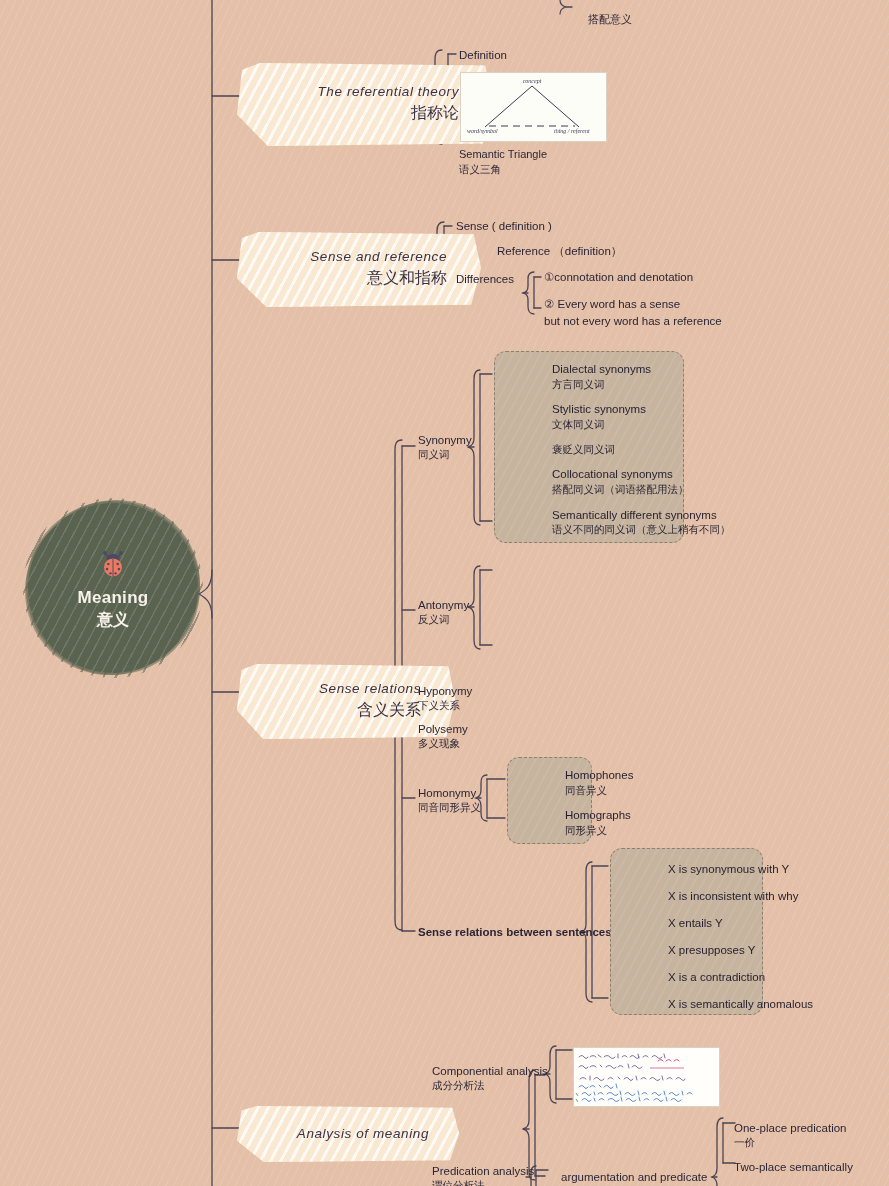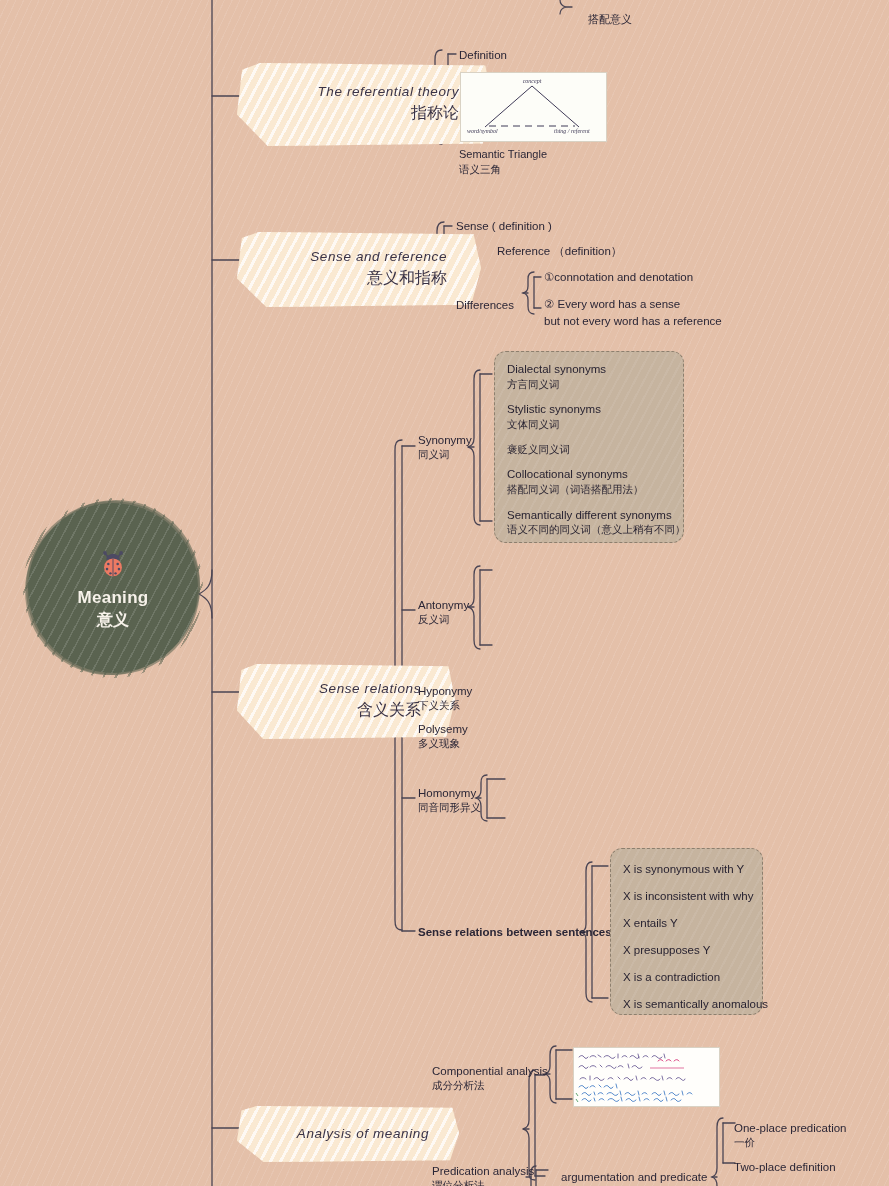--- a/index.html
+++ b/index.html
@@ -92,21 +92,21 @@
     position:absolute;border:1px dashed #8d7f6e;border-radius:12px;
     background-color:#c6b49f;
     background-image:repeating-linear-gradient(
       118deg,
       rgba(255,255,255,0.07) 0px,
       rgba(255,255,255,0.07) 2px,
       rgba(255,255,255,0) 2px,
       rgba(255,255,255,0) 8px);
     box-sizing:border-box;padding:10px 12px;
   }
-  .box .item{margin-bottom:11px;}
+  .box .item{margin-bottom:11px;margin-left:45px;}
   .box .item:last-child{margin-bottom:0;}
   .box .en{font-size:11.5px;color:#241f2e;line-height:1.3;white-space:nowrap;}
   .box .cn{font-size:10.5px;color:#241f2e;line-height:1.35;white-space:nowrap;}
 
   
   .pic{position:absolute;background:#fdfdf8;border:1px solid #d9d2c4;}
   .pic.note{background:#fffefb;}
 
   
   .plain{position:absolute;font-size:11.5px;color:#2b2636;line-height:1.35;white-space:nowrap;}
@@ -268,21 +268,21 @@
     <div class="cn">语义三角</div>
   </div>
 
   <div class="l1" style="left:237px;top:232px;width:184px;height:56px;">
     <div class="en">Sense and reference</div>
     <div class="cn">意义和指称</div>
   </div>
 
   <div class="plain" style="left:456px;top:219px;">Sense ( definition )</div>
   <div class="plain" style="left:456px;top:244px;padding-left:41px;">Reference （definition）</div>
-  <div class="plain" style="left:456px;top:298px;">Differences</div>
+  <div class="plain" style="left:456px;top:272px;">Differences</div>
 
   <div class="plain" style="left:544px;top:270px;">①connotation and denotation</div>
   <div class="plain" style="left:544px;top:296px;line-height:1.45;">
     <span>② Every word has a sense</span><br>
     <span>but not every word has a reference</span>
   </div>
 
   <div class="l1" style="left:237px;top:664px;width:158px;height:56px;">
     <div class="en">Sense relations</div>
     <div class="cn">含义关系</div>
@@ -325,20 +325,30 @@
   </div>
 
   <div class="node" style="left:418px;top:722px;">
     <div class="en">Polysemy</div>
     <div class="cn">多义现象</div>
   </div>
 
   <div class="node" style="left:418px;top:786px;">
     <div class="en">Homonymy</div>
     <div class="cn">同音同形异义</div>
+  </div>
+  <div class="box" style="left:507px;top:757px;width:85px;height:87px;">
+    <div class="item">
+      <div class="en">Homophones</div>
+      <div class="cn">同音异义</div>
+    </div>
+    <div class="item">
+      <div class="en">Homographs</div>
+      <div class="cn">同形异义</div>
+    </div>
   </div>
 
   <div class="node" style="left:418px;top:925px;font-weight:bold;">
     <div class="en">Sense relations between sentences</div>
   </div>
   <div class="box" style="left:610px;top:848px;width:153px;height:167px;padding:13px 12px;">
     <div class="item" style="margin-bottom:12px;">
       <div class="en">X is synonymous with Y</div>
     </div>
     <div class="item" style="margin-bottom:12px;">
@@ -395,16 +405,16 @@
   </div>
 
   <div class="plain" style="left:561px;top:1170px;">argumentation and predicate</div>
 
   <div class="node" style="left:734px;top:1121px;">
     <div class="en">One-place predication</div>
     <div class="cn">一价</div>
   </div>
 
   <div class="node" style="left:734px;top:1160px;">
-    <div class="en">Two-place definition</div>
+    <div class="en">Two-place semantically</div>
   </div>
 
 </div>
 
 </body></html>

